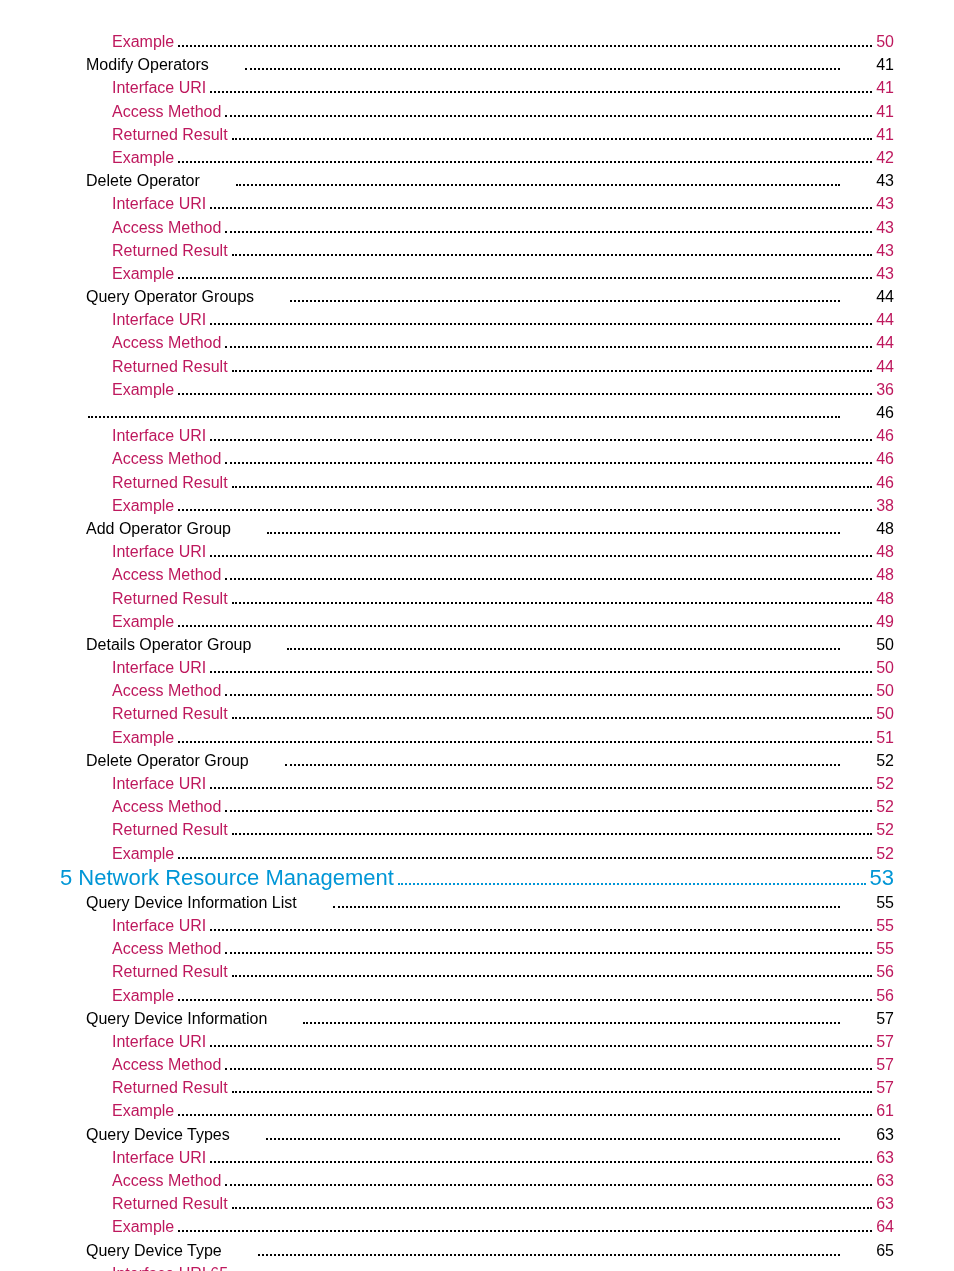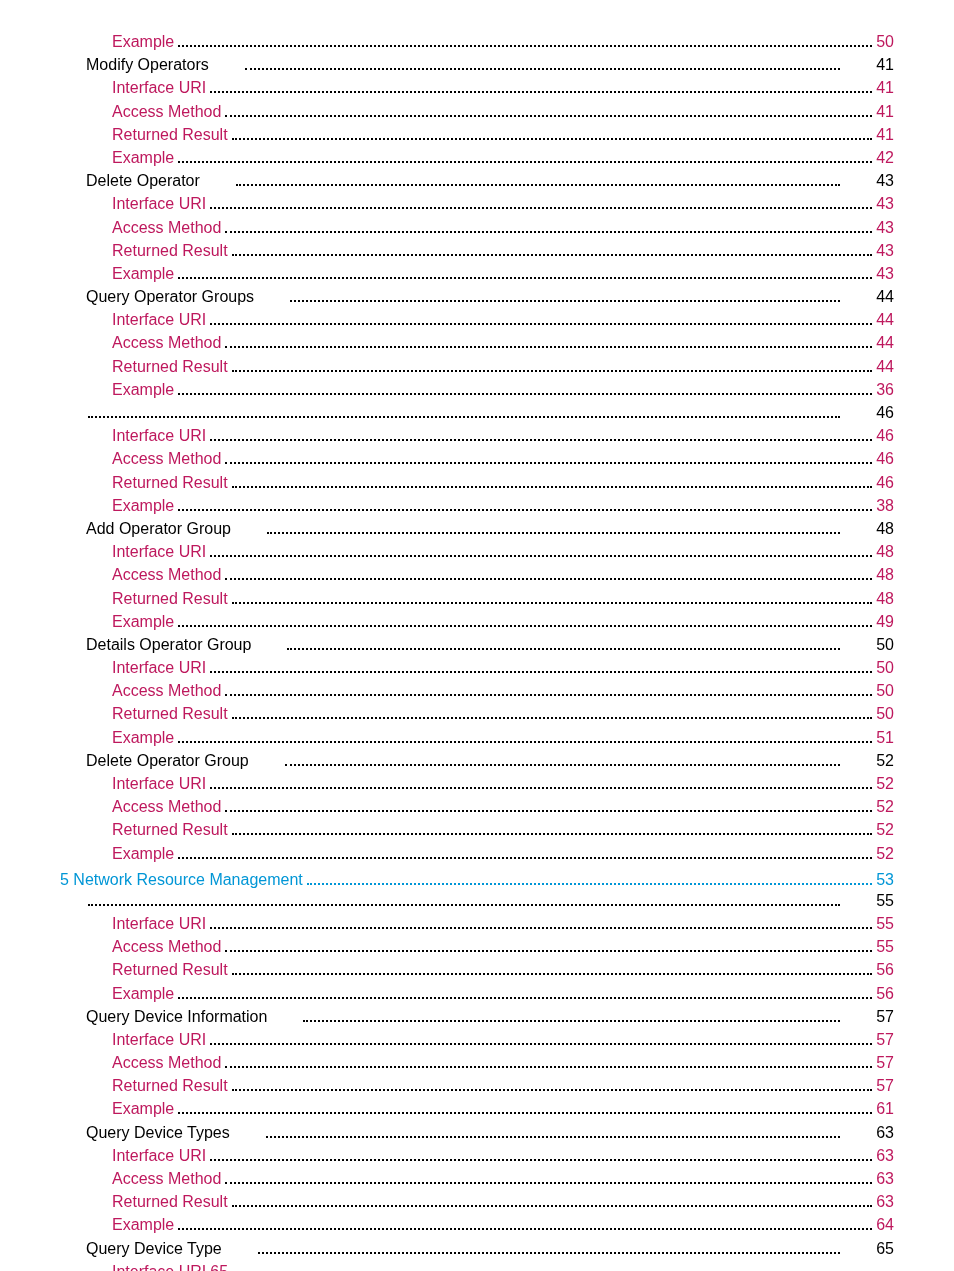--- a/index.html
+++ b/index.html
@@ -23,21 +23,21 @@
     flex: 1 1 auto;
     border-bottom: 2px dotted #000;
     height: 0.75em;
     margin: 0 2px;
     min-width: 10px;
   }
   .toc-dots.blue { border-bottom-color: #0096d6; }
   .toc-page { flex: 0 0 auto; padding-left: 2px; }
 
   
-  .lv1 { font-size: 16px; color: #0096d6; margin-top: 6px; }
+  .lv1 { font-size: 22px; color: #0096d6; margin-top: 0; }
   .lv1 .toc-label, .lv1 .toc-page { color: #0096d6; }
   .lv2 { font-size: 16px; color: #000; padding-left: 26px; line-height: 1.45; gap: 32px; }
   .lv3 { font-size: 16px; color: #be185d; padding-left: 52px; line-height: 1.45; }
 </style>
 </head>
 <body>
 
 <div class="toc" id="toc-container">
     <div class="toc-row lv3">
       <span class="toc-label">Example</span>
@@ -217,20 +217,21 @@
       <span class="toc-label">Example</span>
       <span class="toc-dots"></span>
       <span class="toc-page">52</span>
     </div>
     <div class="toc-row lv1">
       <span class="toc-label">5 Network Resource Management</span>
       <span class="toc-dots blue"></span>
       <span class="toc-page">53</span>
     </div>
     <div class="toc-row lv2">
+      <span class="toc-label">Query Device Information List</span>
       <span class="toc-dots"></span>
       <span class="toc-page">55</span>
     </div>
     <div class="toc-row lv3">
       <span class="toc-label">Interface URI</span>
       <span class="toc-dots"></span>
       <span class="toc-page">55</span>
     </div>
     <div class="toc-row lv3">
       <span class="toc-label">Access Method</span>

